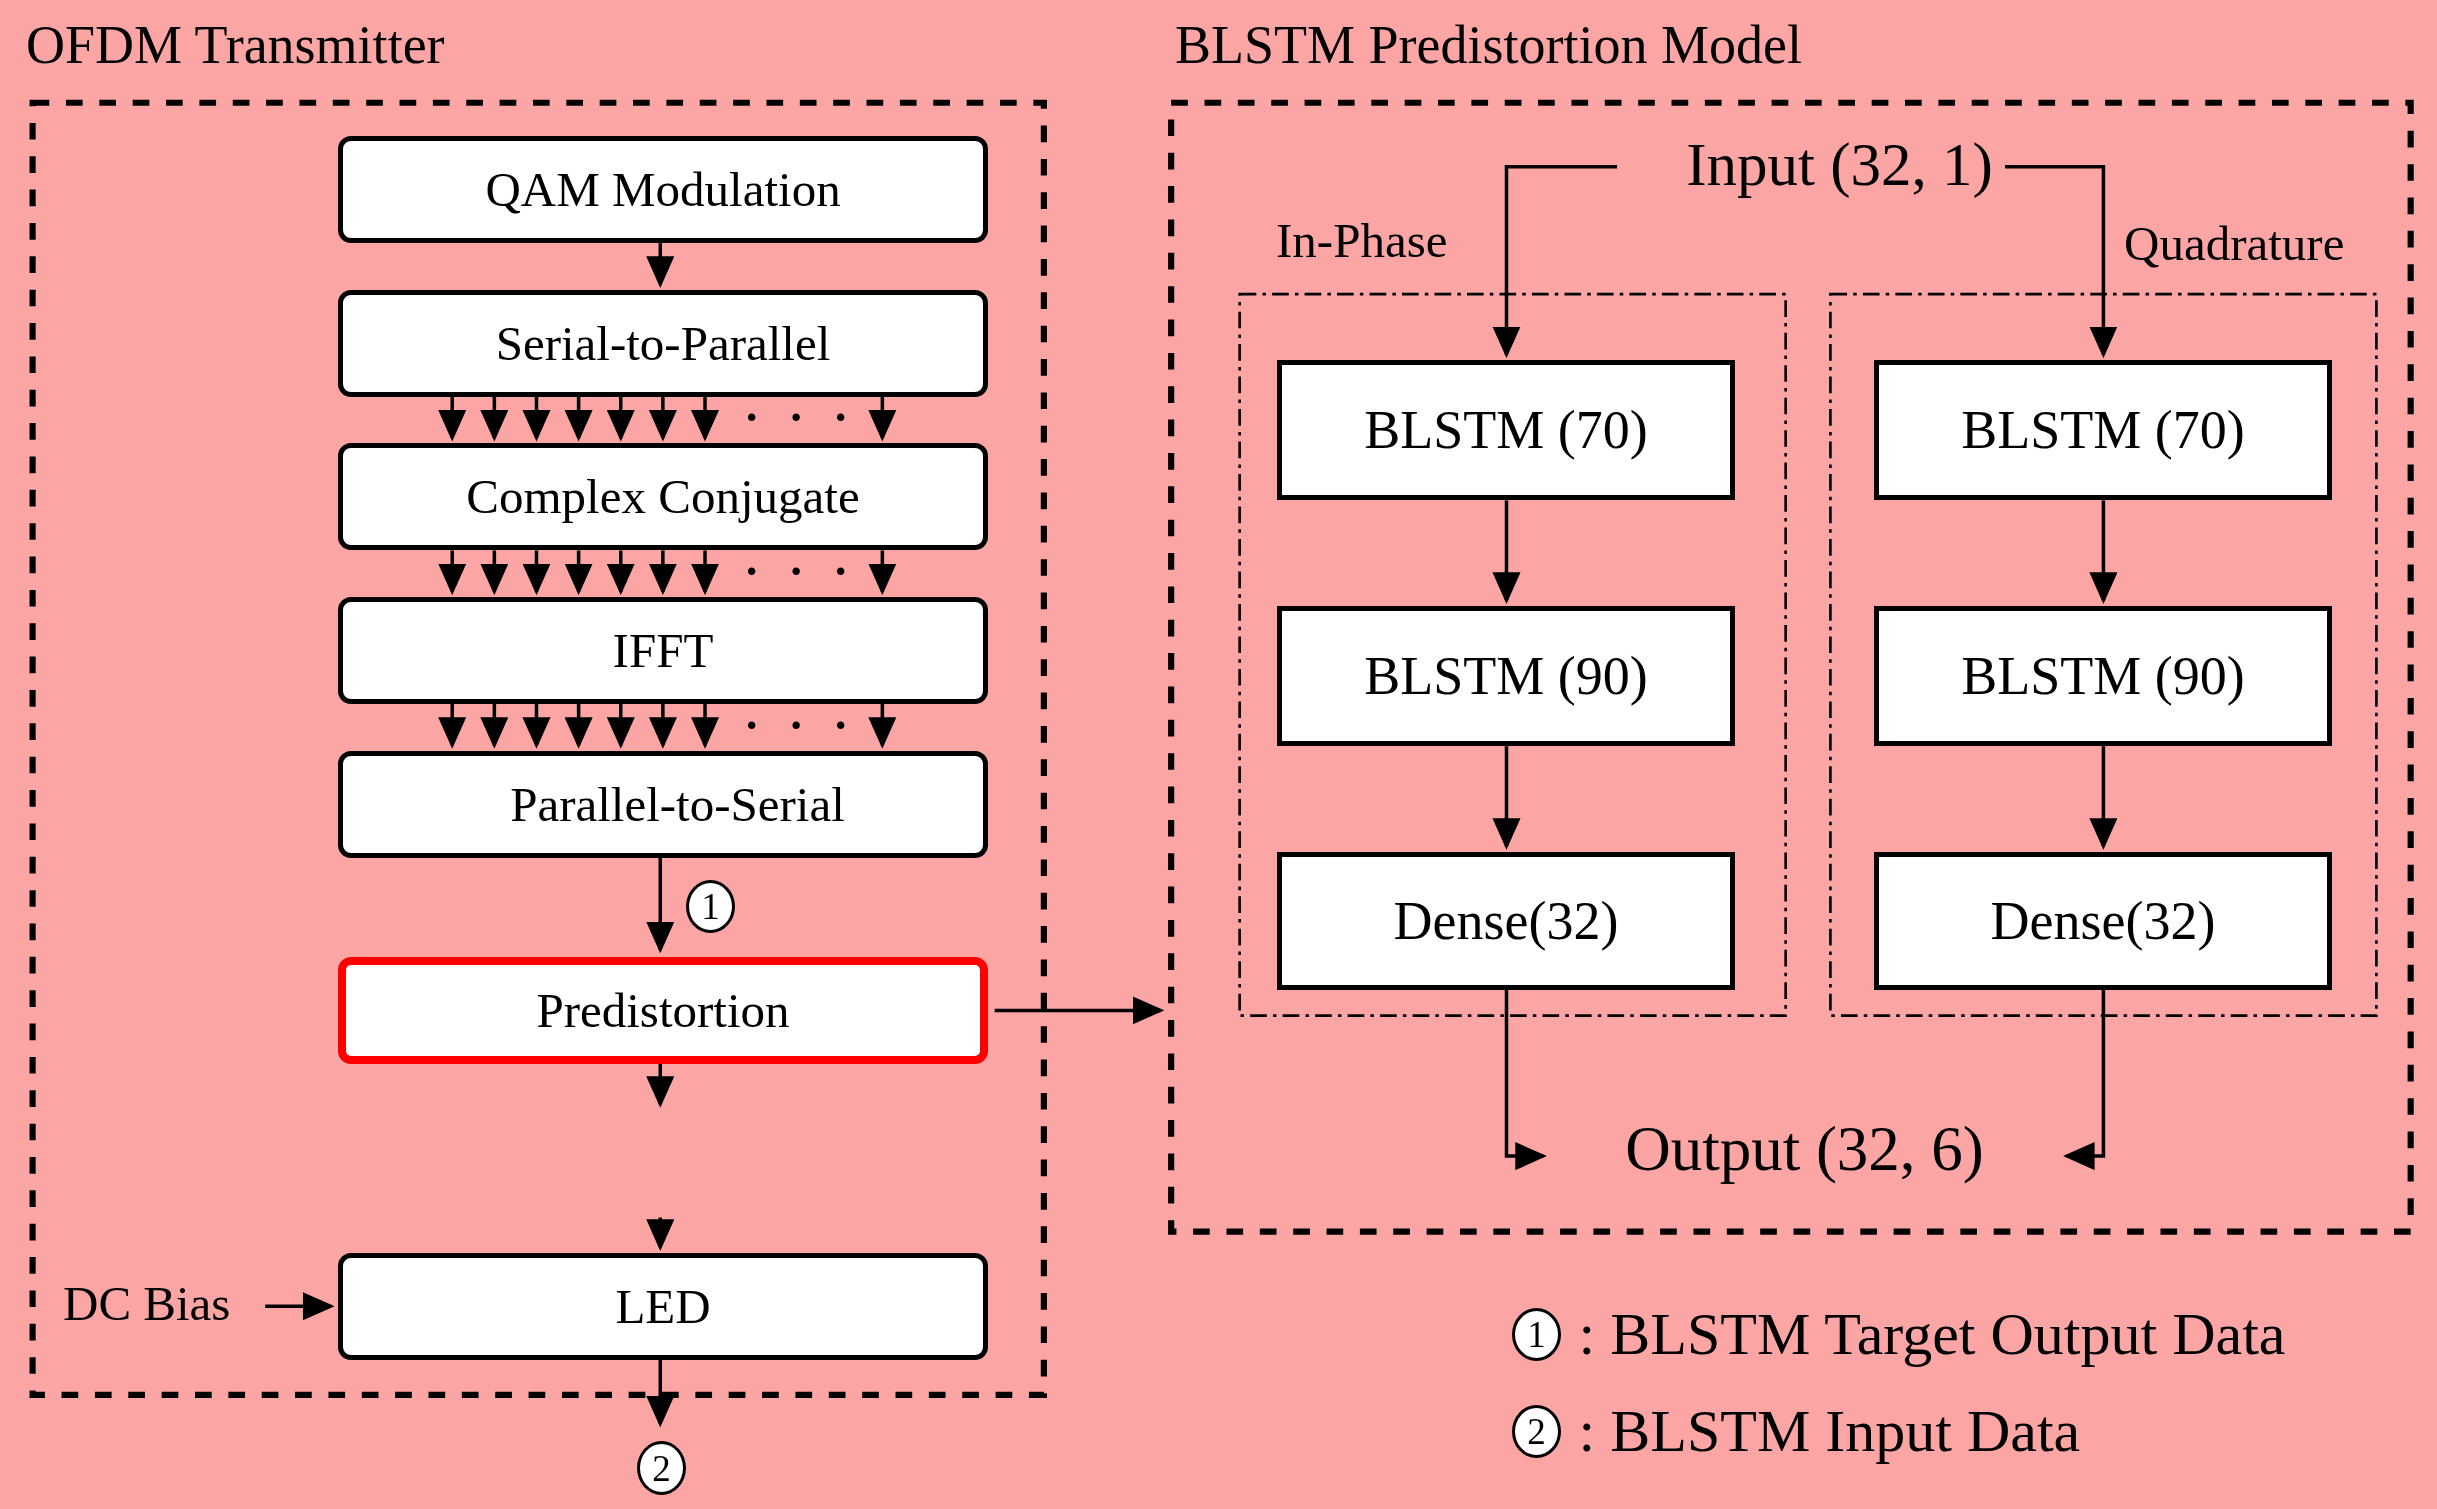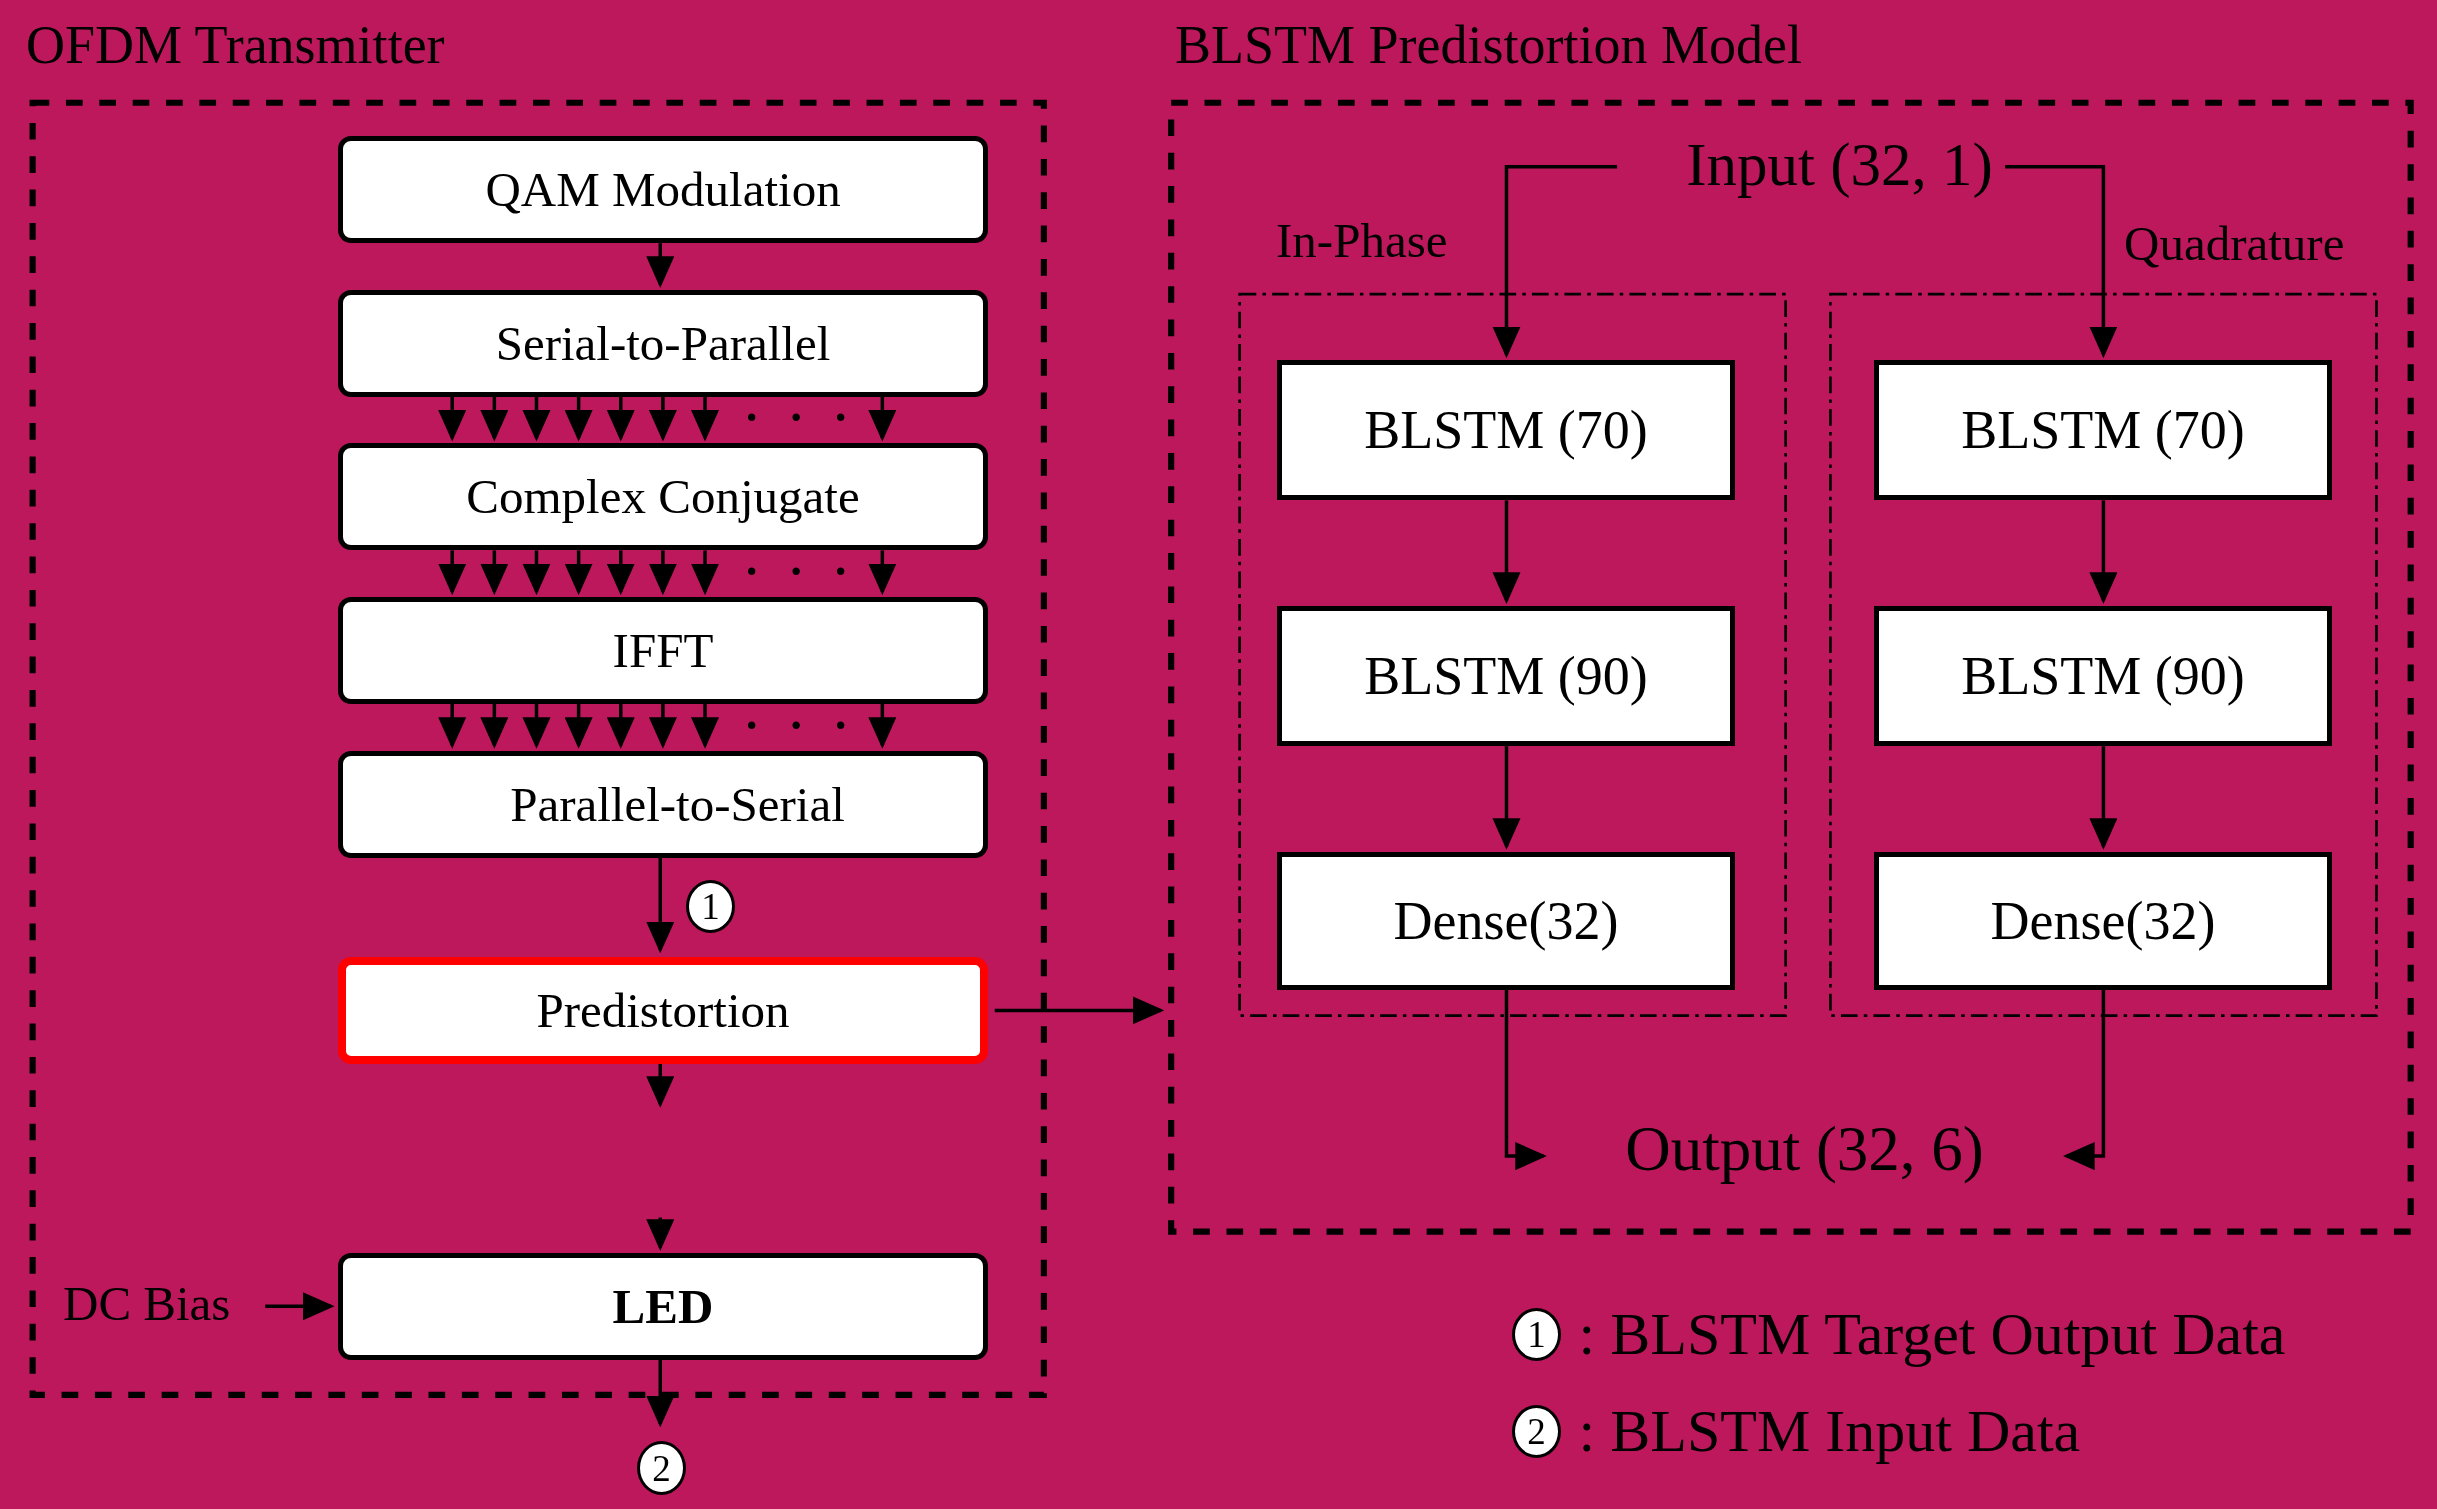--- a/index.html
+++ b/index.html
@@ -1,16 +1,16 @@
 <!DOCTYPE html>
 <html style="font-size:14px"><head>
 <meta charset="utf-8">
 <style>
   html,body{margin:0;padding:0;background:#fff;}
-  #canvas{position:relative;width:2438px;height:1509px;background:#be185d;overflow:hidden;
+  #canvas{position:relative;width:2438px;height:1509px;background:#fca5a5;overflow:hidden;
           font-family:"Liberation Serif","DejaVu Serif",serif;color:#000;}
   #lines{position:absolute;left:0;top:0;}
   .lbl{position:absolute;white-space:nowrap;line-height:1.15;}
   .box{position:absolute;box-sizing:border-box;border:5.3px solid #000;background:#fff;
        display:flex;align-items:center;justify-content:center;white-space:nowrap;}
   .lbox{left:338px;width:650px;height:107px;font-size:49px;border-radius:13px;}
   .rbox{width:458px;height:140px;font-size:54px;}
   .red{border-width:8px;}
   .circ{box-sizing:border-box;border:3.5px solid #000;border-radius:50%;
         display:flex;align-items:center;justify-content:center;background:#fff;}
@@ -93,21 +93,21 @@
 
   <div class="lbl" style="left:26px;top:14px;font-size:54px;">OFDM Transmitter</div>
   <div class="lbl" style="left:1175px;top:14px;font-size:54px;">BLSTM Predistortion Model</div>
 
   <div class="box lbox" style="top:136px;">QAM Modulation</div>
   <div class="box lbox" style="top:290px;">Serial-to-Parallel</div>
   <div class="box lbox" style="top:443px;">Complex Conjugate</div>
   <div class="box lbox" style="top:597px;">IFFT</div>
   <div class="box lbox" style="top:751px;padding-left:29px;">Parallel-to-Serial</div>
   <div class="box lbox red" style="top: 957px; border-color: rgb(255, 0, 0);">Predistortion</div>
-  <div class="box lbox" style="top:1253px;font-weight:bold;">LED</div>
+  <div class="box lbox" style="top:1253px;">LED</div>
 
   <div class="dots" style="left:744px;top:393px;">· · ·</div>
   <div class="dots" style="left:744px;top:547px;">· · ·</div>
   <div class="dots" style="left:744px;top:701px;">· · ·</div>
 
   <div class="lbl" style="left:63px;top:1276px;font-size:49px;">DC Bias</div>
 
   <div class="circ abs" style="left:686px;top:880px;width:49px;height:53px;font-size:37px;">
     <span>1</span>
   </div>

